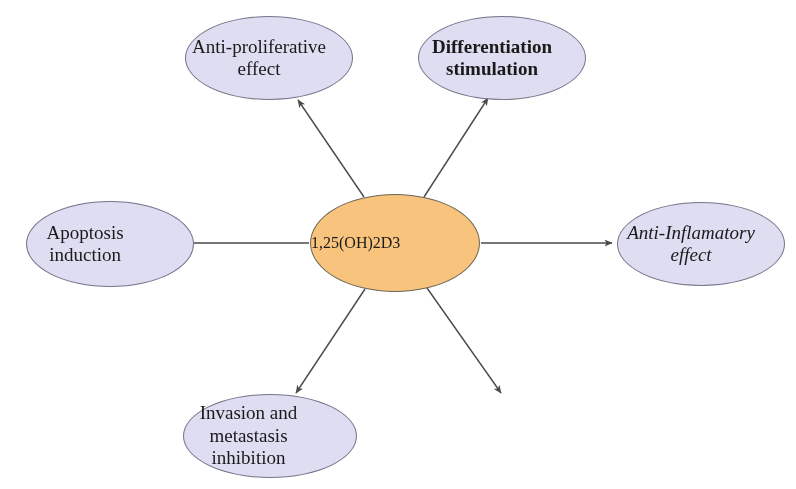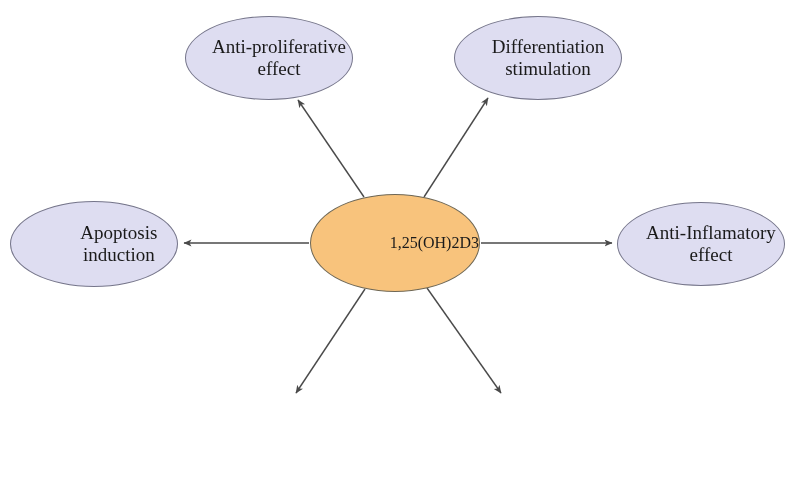--- a/index.html
+++ b/index.html
@@ -27,21 +27,21 @@
     stroke: var(--arrow, #4a4a4a);
     stroke-width: 1.4;
   }
   .arrowhead {
     fill: var(--arrow, #4a4a4a);
   }
   .node {
     position: absolute;
     display: flex;
     align-items: center;
-    justify-content: flex-end;
+    justify-content: flex-start;
     border-radius: 50%;
     background: var(--node-fill, #deddf1);
     border: 1.6px solid var(--node-border, #75758a);
     box-sizing: border-box;
     text-align: center;
   }
   .node span {
     display: block;
     max-width: 88%;
     font-size: 19px;
@@ -77,27 +77,30 @@
   </svg>
 
   <div class="node center" style="left:310px; top:194px; width:170px; height:98px;">
     <span>1,25(OH)2D3</span>
   </div>
 
   <div class="node" style="left:185px; top:16px; width:168px; height:84px;">
     <span>Anti-proliferative effect</span>
   </div>
 
-  <div class="node" style="left:454px; top:16px; width:168px; height:84px;">
+  <div class="node" style="left:418px; top:16px; width:168px; height:84px;font-weight:bold;">
     <span>Differentiation stimulation</span>
   </div>
 
-  <div class="node" style="left:10px; top:201px; width:168px; height:86px;">
+  <div class="node" style="left:26px; top:201px; width:168px; height:86px;">
     <span style="max-width:70%">Apoptosis induction</span>
   </div>
 
-  <div class="node" style="left:617px; top:202px; width:168px; height:84px;">
+  <div class="node" style="left:617px; top:202px; width:168px; height:84px;font-style:italic;">
     <span>Anti-Inflamatory effect</span>
   </div>
 
+  <div class="node" style="left:183px; top:394px; width:174px; height:84px;">
+    <span style="max-width:75%">Invasion and metastasis inhibition</span>
+  </div>
 
 
 </div>
 
 </body></html>

